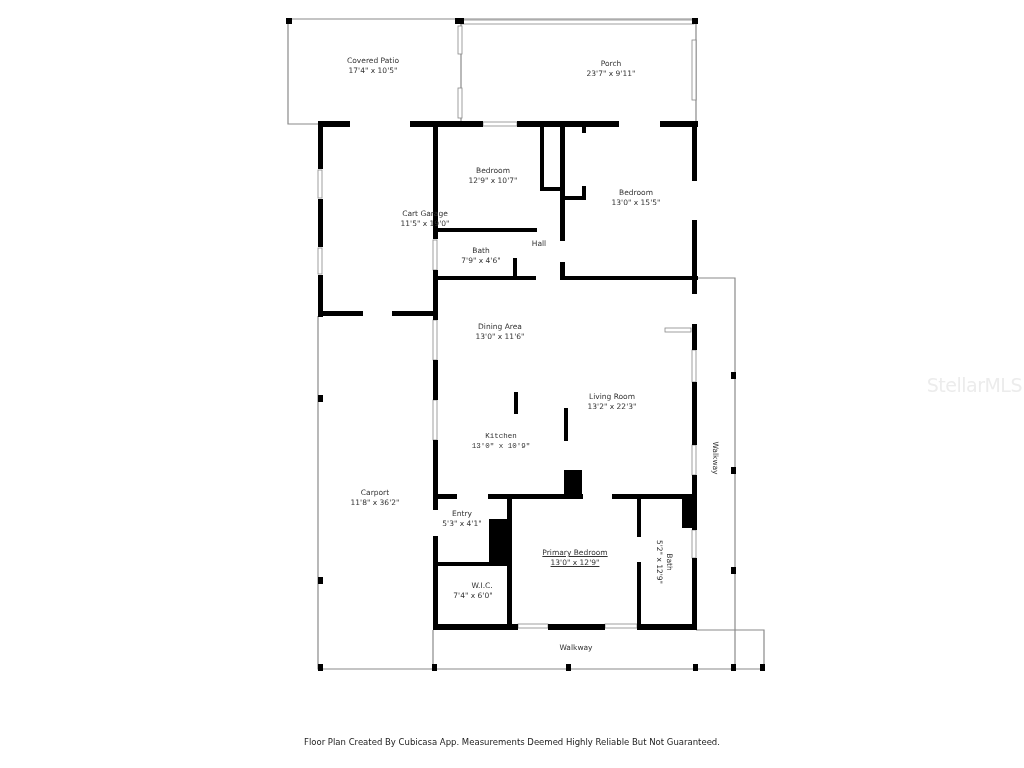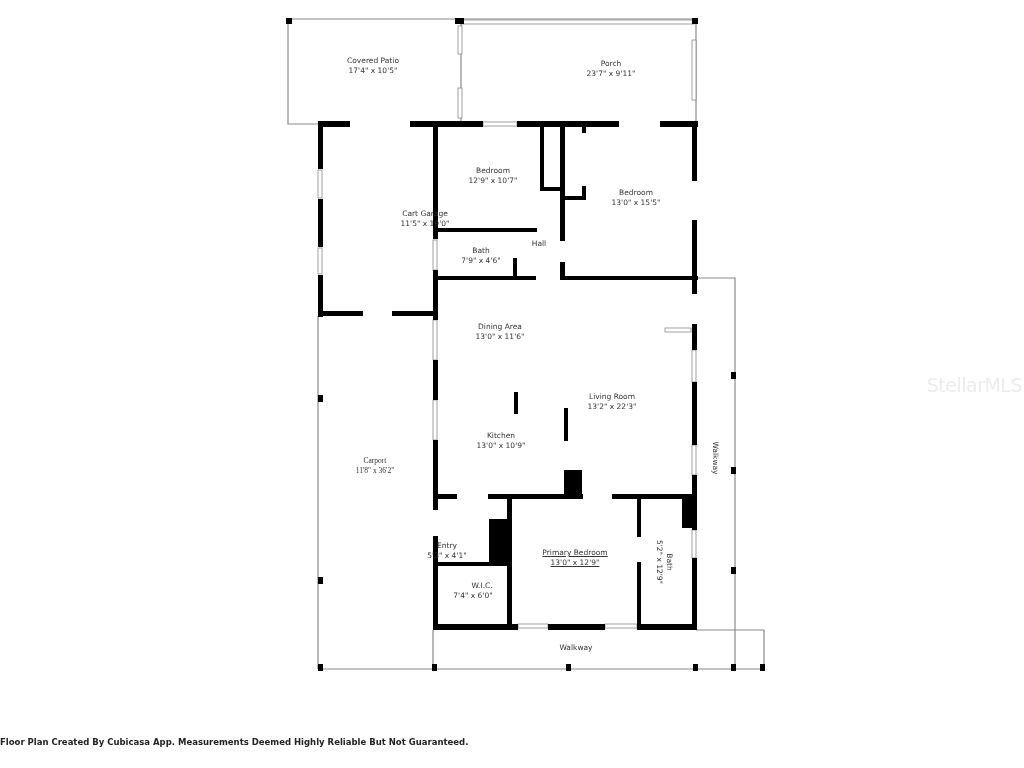--- a/index.html
+++ b/index.html
@@ -1,21 +1,21 @@
 <!DOCTYPE html>
 <html><head>
 <meta charset="utf-8">
 <style>
   html, body { margin: 0; padding: 0; background: #ffffff; }
   body { width: 1024px; height: 768px; position: relative; overflow: hidden; font-family: "DejaVu Sans", sans-serif; }
   #plan { position: absolute; left: 0; top: 0; width: 1024px; height: 768px; }
   .lbl { position: absolute; transform: translate(-50%, -50%); text-align: center; color: #333; font-size: 7.5px; line-height: 10px; white-space: nowrap; }
   .lbl .dim { display: block; }
   .vert { transform: translate(-50%, -50%) rotate(90deg); }
-  .footer { position: absolute; left: 0; width: 1024px; top: 737px; font-size: 8.5px; color: #222; font-weight: bold; }
+  .footer { position: absolute; left: 0; width: 1024px; top: 737px; text-align: center; font-size: 8.5px; color: #222; }
   .wm { position: absolute; right: 2px; top: 374px; font-size: 19px; color: #ececec; letter-spacing: -0.5px; }
 </style>
 </head>
 <body>
 
 <svg id="plan" viewBox="0 0 1024 768" xmlns="http://www.w3.org/2000/svg">
 
   <g fill="none" stroke="#8a8a8a" stroke-width="1.2">
     <polyline points="288,120 288,19 696,19 696,124"></polyline>
     <line x1="461" y1="19" x2="461" y2="124"></line>
@@ -146,29 +146,29 @@
   <span>Hall</span>
 </div>
 <div class="lbl" style="left:500px;top:332px;text-align:center;">
   <span>Dining Area</span>
   <span class="dim">13'0" x 11'6"</span>
 </div>
 <div class="lbl" style="left:612px;top:383px;margin-top:19px;">
   <span>Living Room</span>
   <span class="dim">13'2" x 22'3"</span>
 </div>
-<div class="lbl" style="left:501px;top:441px;">
+<div class="lbl" style="left:501px;top:441px;font-family:Liberation Mono, monospace;">
   <span>Kitchen</span>
   <span class="dim">13'0" x 10'9"</span>
 </div>
-<div class="lbl" style="left:375px;top:466px;font-family:Liberation Serif, serif;">
+<div class="lbl" style="left:375px;top:498px;">
   <span>Carport</span>
   <span class="dim">11'8" x 36'2"</span>
 </div>
-<div class="lbl" style="left:447px;top:519px;margin-top:32px;">
+<div class="lbl" style="left:462px;top:519px;">
   <span>Entry</span>
   <span class="dim">5'3" x 4'1"</span>
 </div>
 <div class="lbl" style="left:575px;top:558px;text-decoration:underline;">
   <span>Primary Bedroom</span>
   <span class="dim">13'0" x 12'9"</span>
 </div>
 <div class="lbl" style="left:473px;top:591px;text-align:right;">
   <span>W.I.C.</span>
   <span class="dim">7'4" x 6'0"</span>

